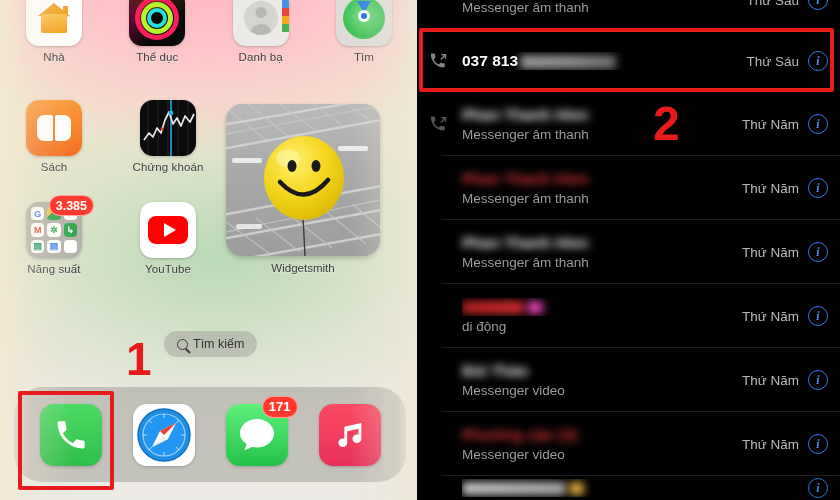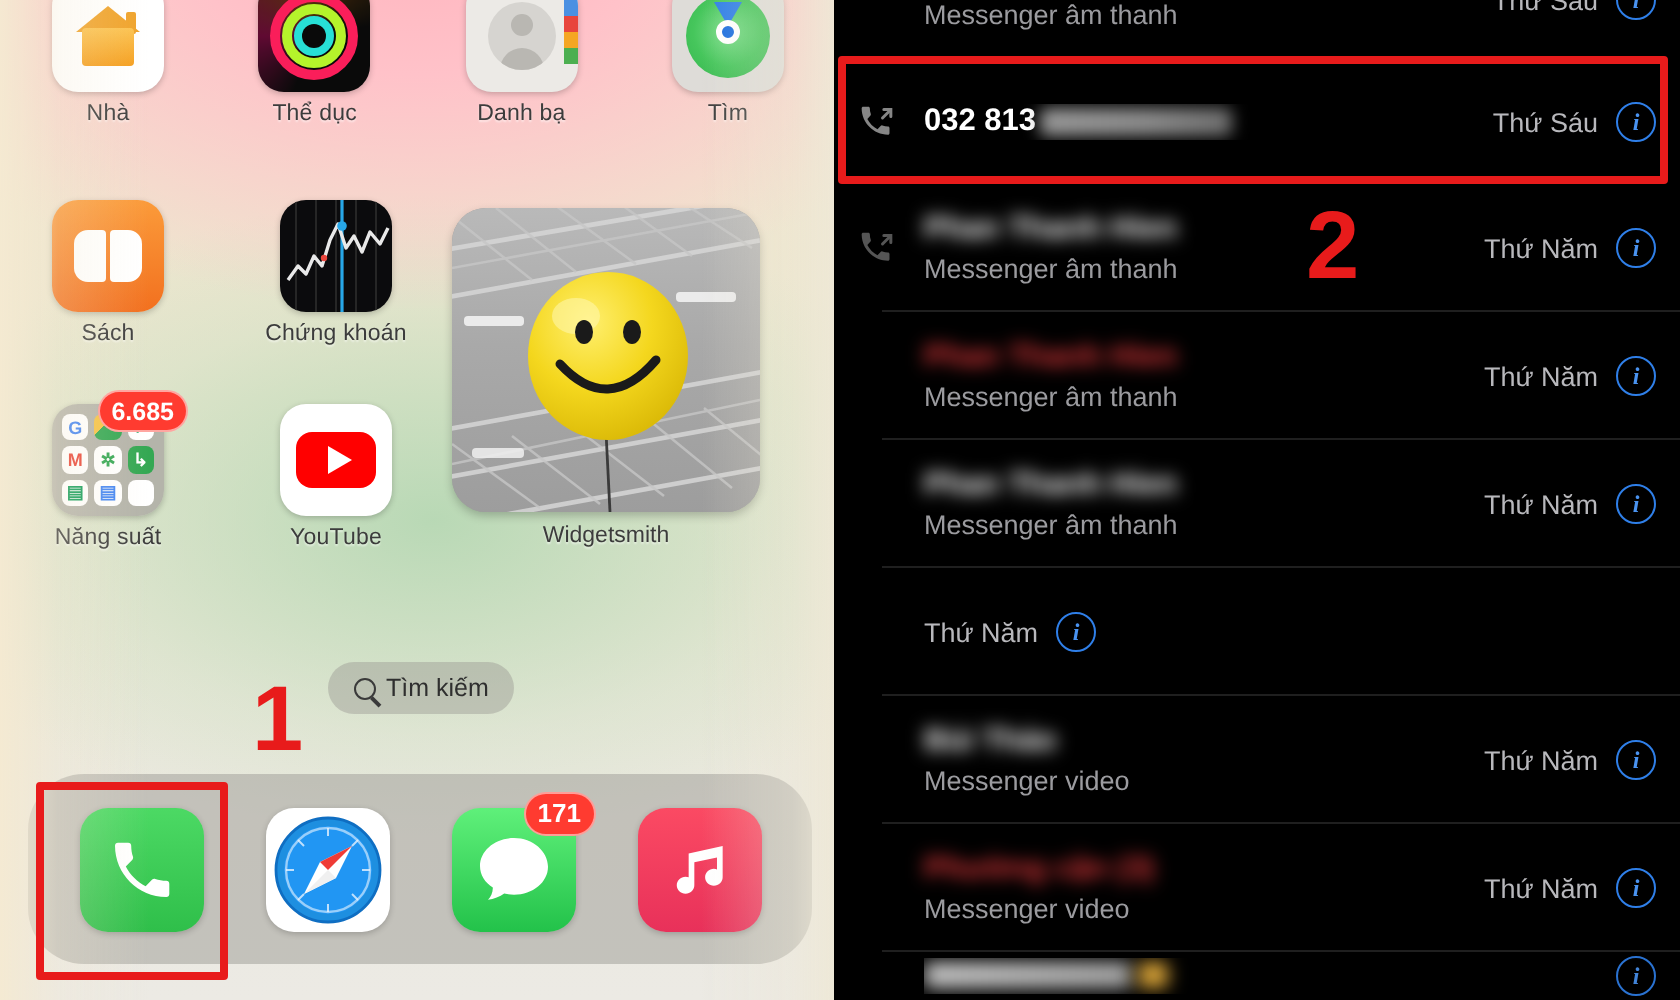--- a/index.html
+++ b/index.html
@@ -237,21 +237,21 @@
             <div class="mini" style="color:#4285f4">G</div>
             <div class="mini" style="background:linear-gradient(135deg,#f6c344 40%,#34a853 40%)"></div>
             <div class="mini" style="color:#0f9d58">✓</div>
             <div class="mini" style="color:#ea4335">M</div>
             <div class="mini" style="color:#34a853">✲</div>
             <div class="mini" style="background:#34a853;color:#fff">↳</div>
             <div class="mini" style="color:#0f9d58">▤</div>
             <div class="mini" style="color:#4285f4">▤</div>
             <div class="mini"></div>
           </div>
-          <div class="badge">6.685</div>
+          <div class="badge">3.385</div>
         </div>
         <div class="applabel">Năng suất</div>
       </div>
       <div class="appcell">
         <div class="icon ic-yt">
             <div class="pill">
               <div class="tri"></div>
             </div>
           </div>
         <div class="applabel">YouTube</div>
@@ -374,21 +374,21 @@
       </div>
     </div>
 
     <div class="crow" style="height:62px;">
       <svg class="ctype" viewBox="0 0 24 24" fill="#d8d8d8">
         <path d="M5.6 10.2c1.3 2.6 3.5 4.8 6.1 6.1l2-2c.3-.3.6-.4.9-.2 1.1.4 2.3.6 3.4.6.5 0 .9.4.9.9v3.1c0 .5-.4.9-.9.9-8.7 0-15.8-7.1-15.8-15.8 0-.5.4-.9.9-.9h3.1c.5 0 .9.4.9.9 0 1.2.2 2.3.6 3.4.1.3 0 .6-.2.9l-1.9 2.1z"></path>
         <path d="M15.5 4.5h4.2v4.2" stroke="#d8d8d8" stroke-width="1.8" fill="none" stroke-linecap="round"></path>
         <path d="M19.5 4.8l-4.8 4.8" stroke="#d8d8d8" stroke-width="1.8" fill="none" stroke-linecap="round"></path>
       </svg>
       <div class="cmain">
-        <div class="cname"><span>032 813</span><span class="num-secret"></span></div>
+        <div class="cname"><span>037 813</span><span class="num-secret"></span></div>
       </div>
       <div class="cright">
         <div class="cday">Thứ Sáu</div>
         <div class="info">i</div>
       </div>
     </div>
 
     <div class="crow">
       <div class="sep"></div>
       <svg class="ctype" viewBox="0 0 24 24" fill="#8a8a8a">
@@ -425,20 +425,26 @@
         <div class="csub">Messenger âm thanh</div>
       </div>
       <div class="cright">
         <div class="cday">Thứ Năm</div>
         <div class="info">i</div>
       </div>
     </div>
 
     <div class="crow">
       <div class="sep"></div>
+      <div class="cmain">
+        <div class="cname">
+          <span class="namepatch" style="width:62px;background:linear-gradient(90deg,#b6201f,#d32f2f);"></span><span class="namepatch" style="width:16px;background:#e03fb0;margin-left:3px;"></span>
+        </div>
+        <div class="csub">di động</div>
+      </div>
       <div class="cright">
         <div class="cday">Thứ Năm</div>
         <div class="info">i</div>
       </div>
     </div>
 
     <div class="crow">
       <div class="sep"></div>
       <div class="cmain">
         <div class="cname blur">Bùi Thảo</div>

